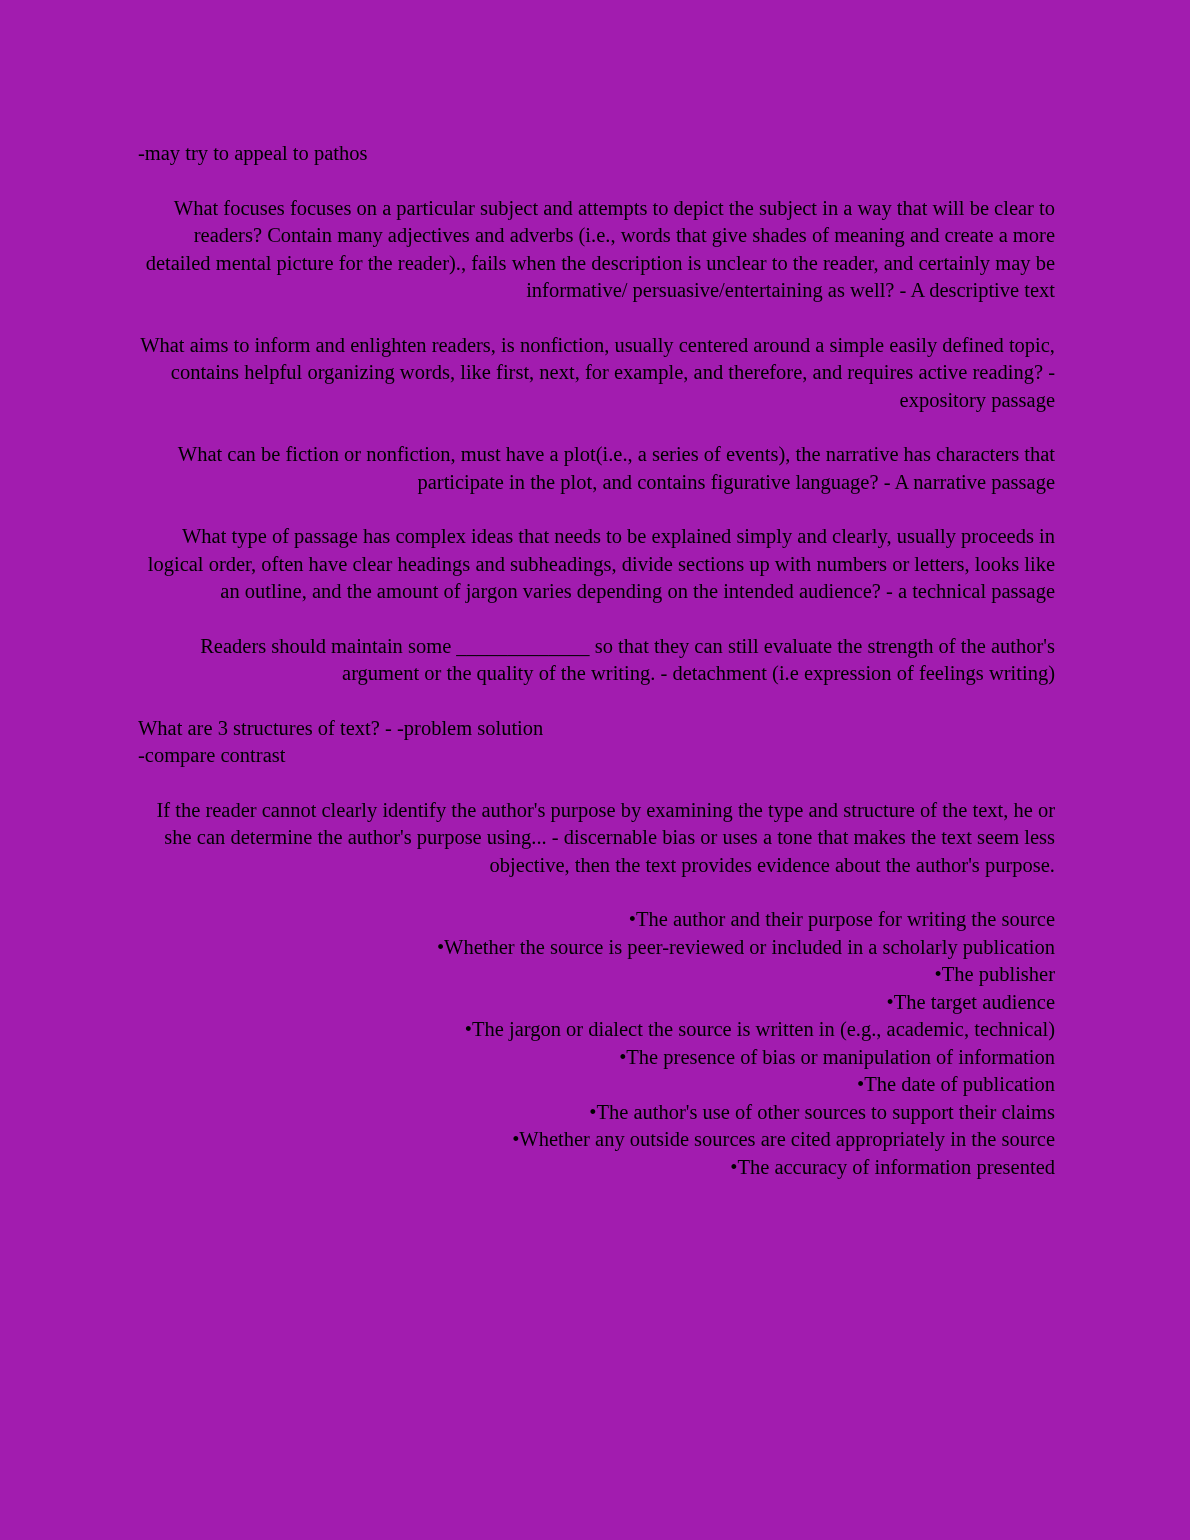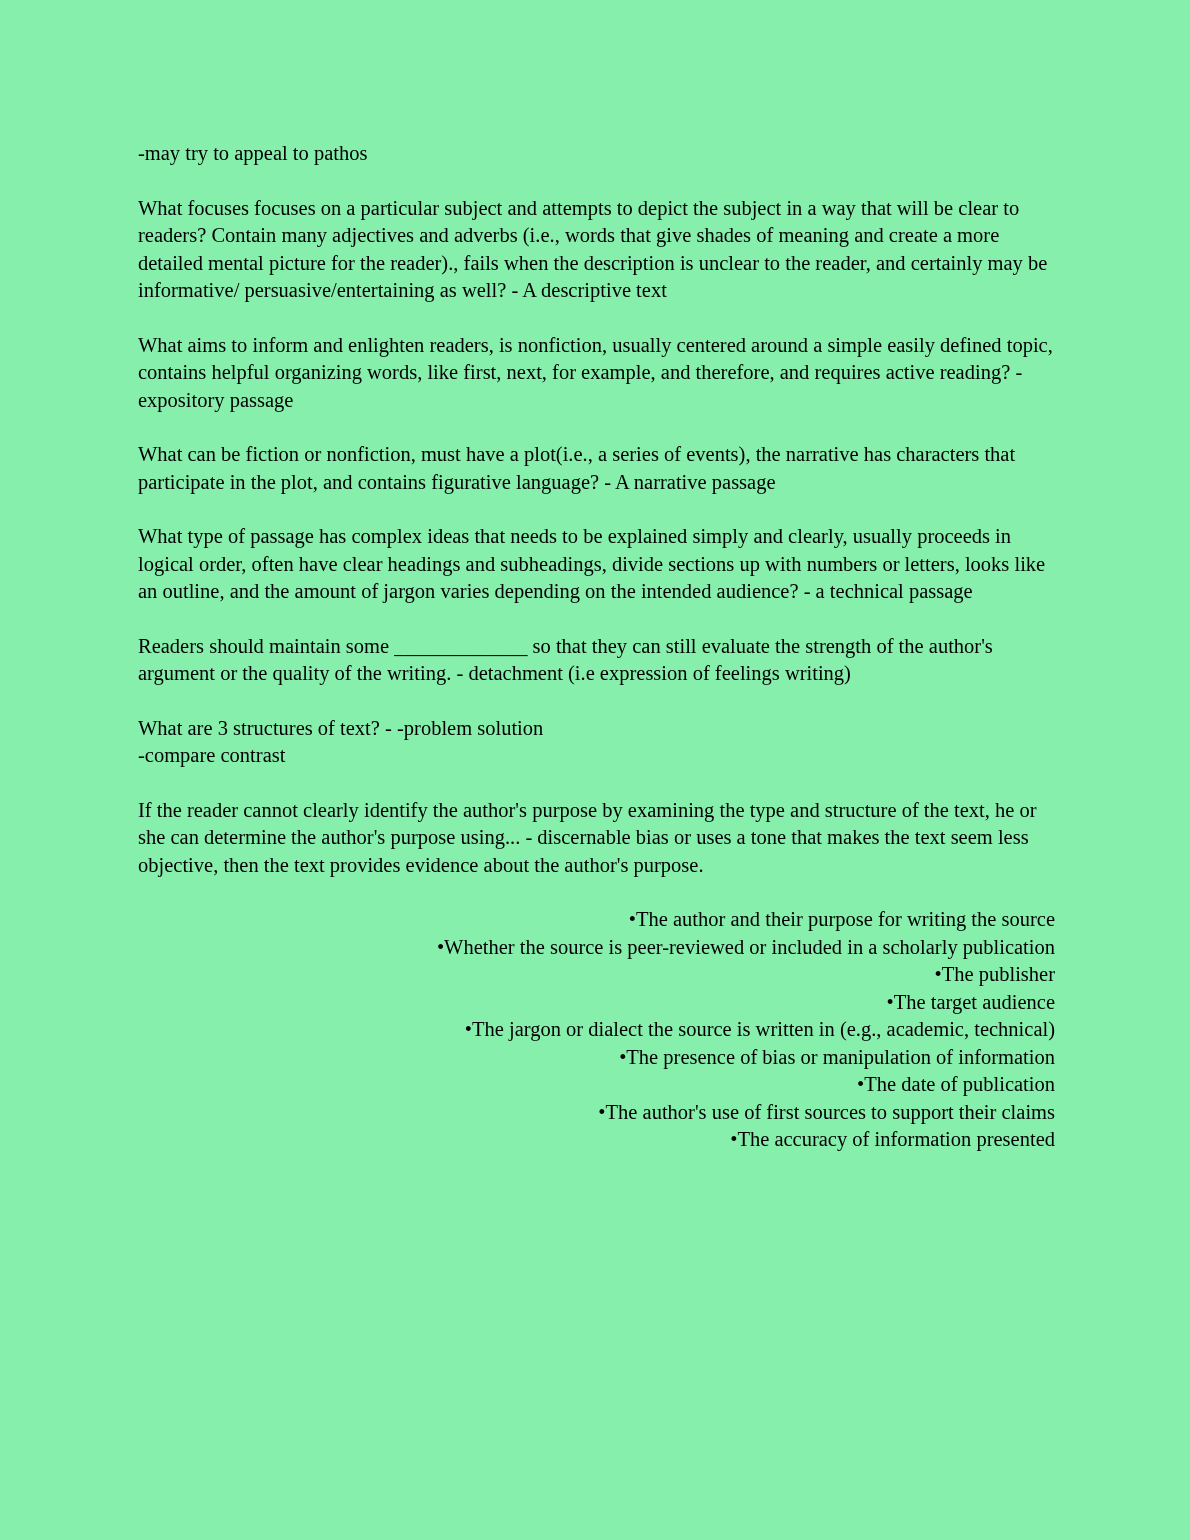--- a/index.html
+++ b/index.html
@@ -11,40 +11,40 @@
     width: 1190px;
     height: 1540px;
     font-family: "Liberation Serif", serif;
     color: #000000;
   }
   .page {
     box-sizing: border-box;
     width: 1190px;
     height: 1540px;
     padding: 140px 135px 0 138px;
-    background: #86efac;
+    background: #a21caf;
   }
   .doc-body {
     font-size: 20.5px;
     line-height: 27.5px;
   }
   .block {
     margin: 0 0 27px 0;
   }
   .block:last-child {
     margin-bottom: 0;
   }
   .line {
     margin: 0;
     padding: 0;
   }
   .para {
     margin: 0;
     padding: 0;
-    text-align: left;
+    text-align: right;
   }
   .bullet-list {
     margin: 0;
     padding: 0;
     list-style: none;
     text-align: right;
   }
   .bullet-list li {
     margin: 0;
     padding: 0;
@@ -83,18 +83,19 @@
       </div>
       <div class="block">
         <ul class="bullet-list">
           <li><span>•</span><span>The author and their purpose for writing the source</span></li>
           <li><span>•</span><span>Whether the source is peer-reviewed or included in a scholarly publication</span></li>
           <li><span>•</span><span>The publisher</span></li>
           <li><span>•</span><span>The target audience</span></li>
           <li><span>•</span><span>The jargon or dialect the source is written in (e.g., academic, technical)</span></li>
           <li><span>•</span><span>The presence of bias or manipulation of information</span></li>
           <li><span>•</span><span>The date of publication</span></li>
-          <li><span>•</span><span>The author's use of first sources to support their claims</span></li>
+          <li><span>•</span><span>The author's use of other sources to support their claims</span></li>
+          <li><span>•</span><span>Whether any outside sources are cited appropriately in the source</span></li>
           <li><span>•</span><span>The accuracy of information presented</span></li>
         </ul>
       </div>
     </div>
 </div>
 
 </body></html>

